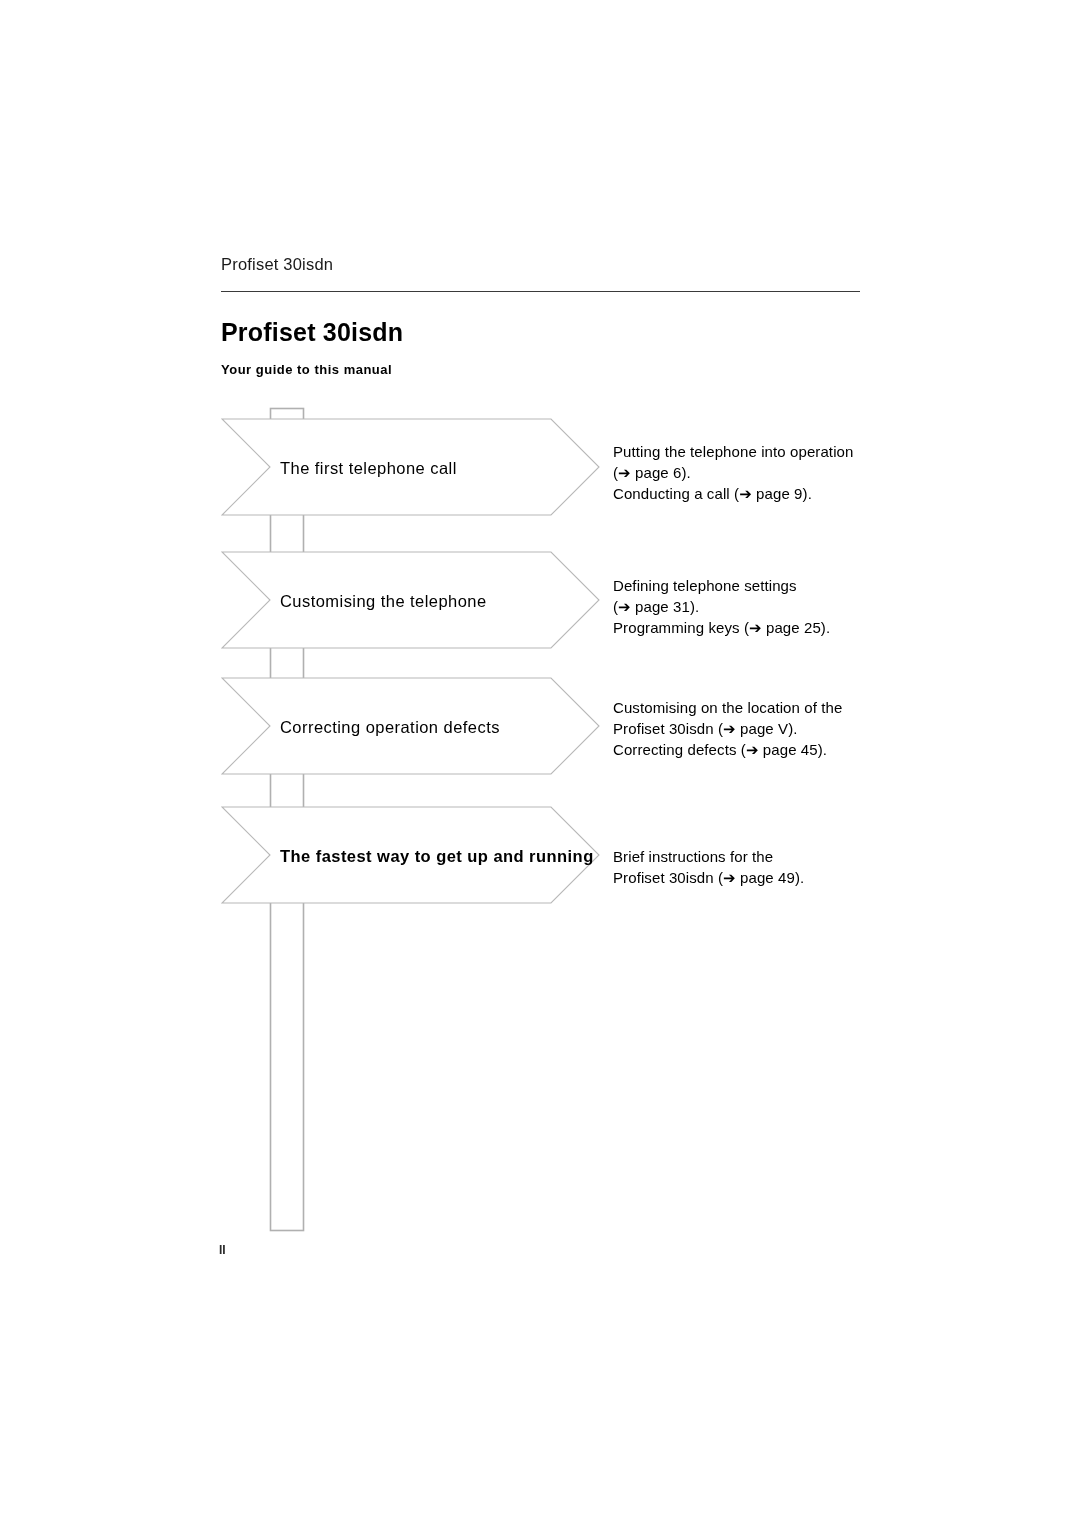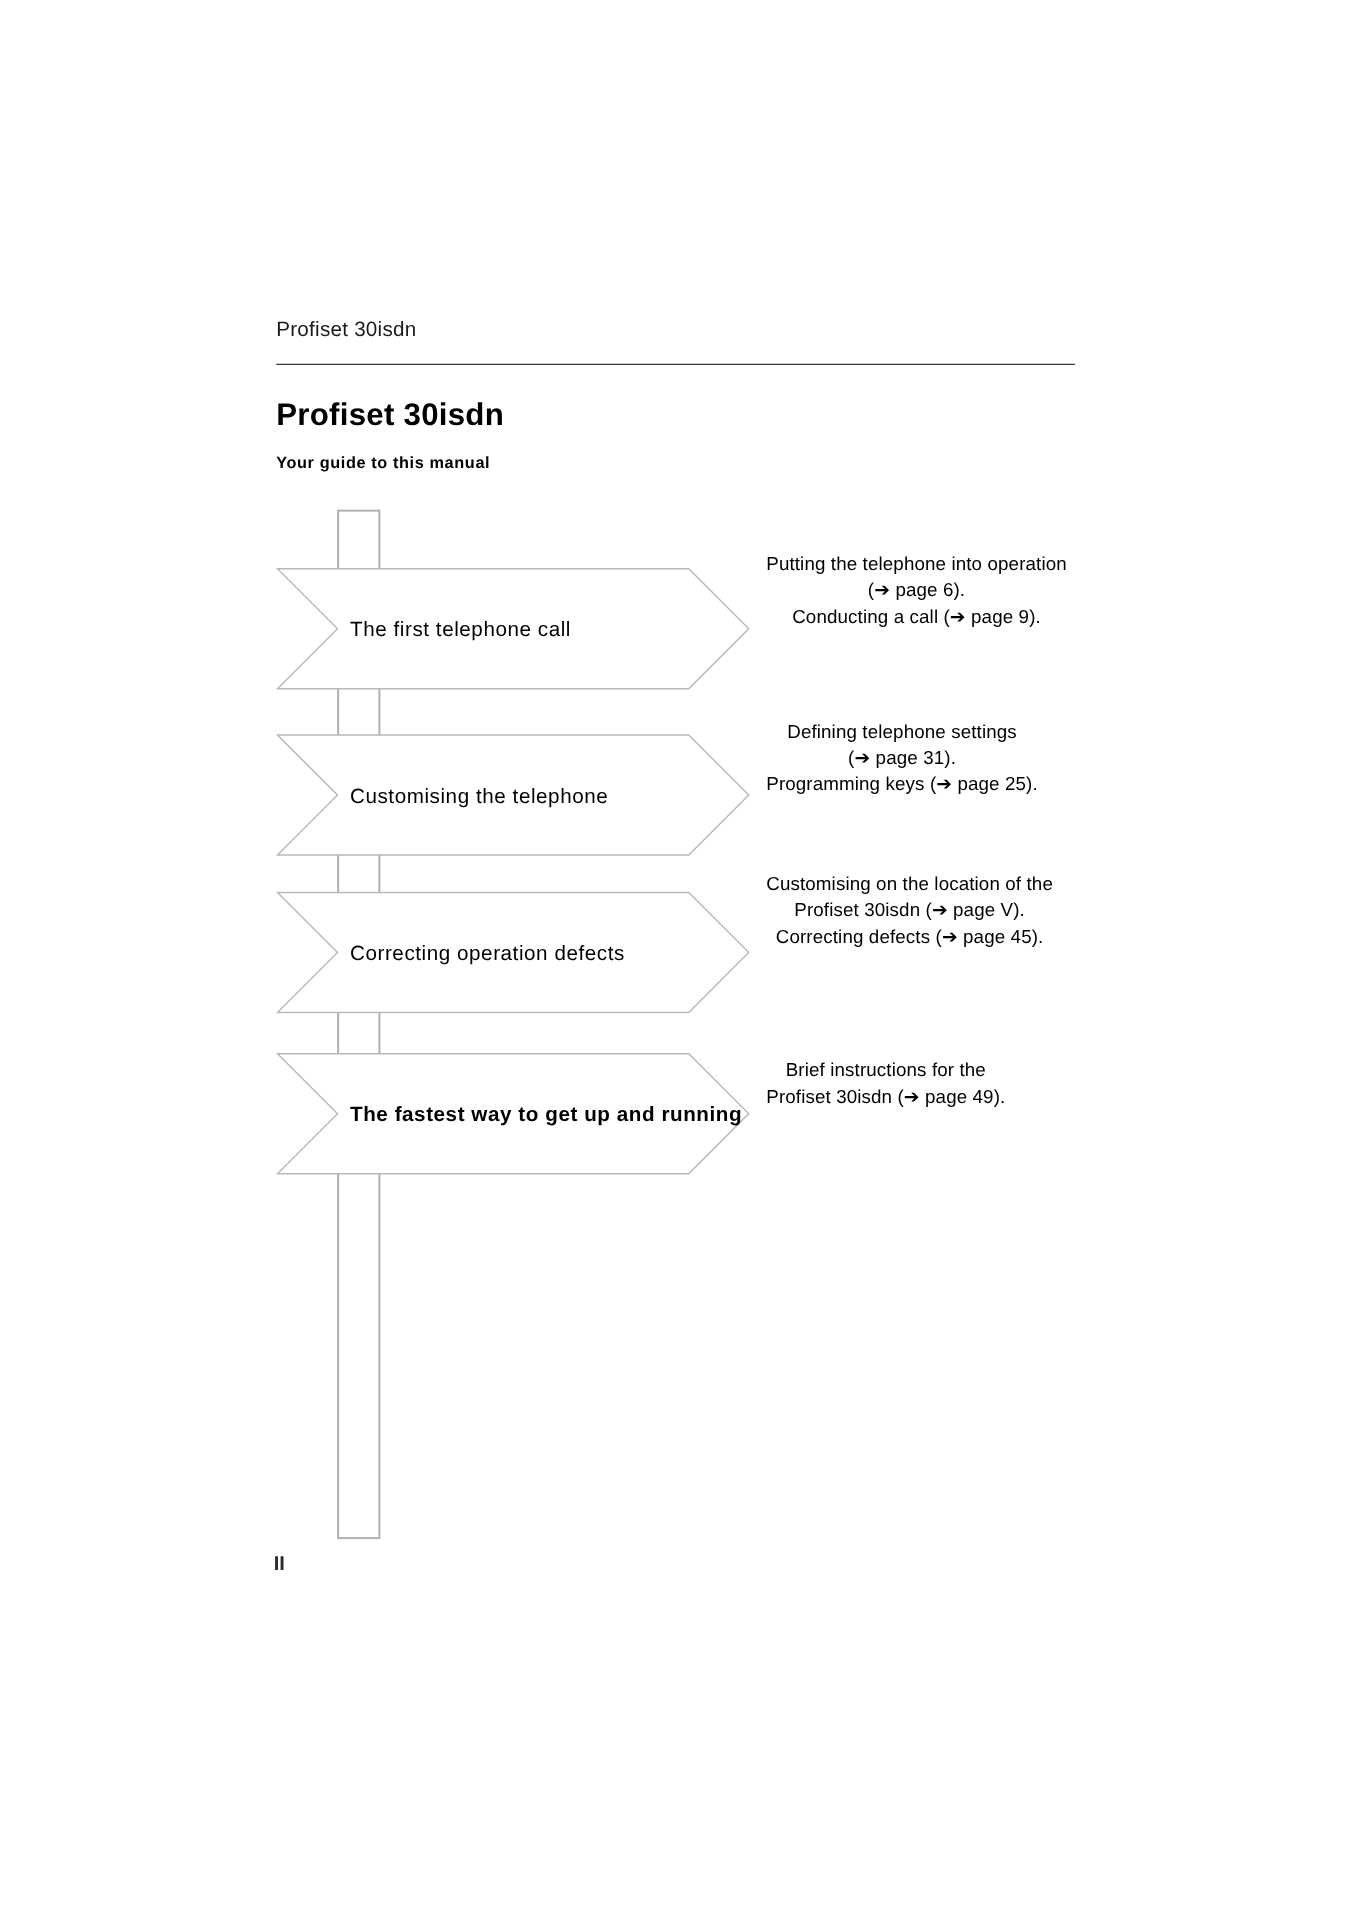--- a/index.html
+++ b/index.html
@@ -3,21 +3,21 @@
 <meta charset="utf-8">
 <style>
   * { margin:0; padding:0; box-sizing:border-box; }
   html, body {
     width:1080px; height:1528px;
     background:#ffffff;
     font-family:"Liberation Sans", sans-serif;
     color:#000000;
     overflow:hidden;
   }
-  .page { position:relative; width:1080px; height:1344px;text-align:center; }
+  .page { position:relative; width:1080px; height:1344px; }
 
   
   .running-header {
     position:absolute; left:221px; top:255px;
     font-size:16.5px; letter-spacing:0.2px; color:#1a1a1a;
   }
   .header-rule {
     position:absolute; left:221px; top:291px;
     width:639px; height:1px; background:#3a3a3a;
   }
@@ -29,40 +29,40 @@
   }
   .doc-subtitle {
     position:absolute; left:221px; top:362px;
     font-size:13px; letter-spacing:0.5px; color:#000;
   }
 
   
   .signpost { position:absolute; left:0; top:0; width:1080px; height:1528px; }
   .post-svg { position:absolute; left:0; top:0; }
 
-  .sign-row { position:absolute;margin-top:36px; }
+  .sign-row { position:absolute; }
 
   .sign-shape { position:absolute; left:0; top:0; }
 
   .sign-label {
     position:absolute;
     font-size:16.5px; letter-spacing:0.45px; color:#000;
     white-space:nowrap;
   }
 
   .sign-desc {
     position:absolute;
     font-size:15px; line-height:21px; letter-spacing:0.1px;
     color:#000; white-space:nowrap;
   }
 
   
   .folio {
     position:absolute; left:219px; top:1243px;
-    font-size:16px; font-weight:bold; color:#2a2a2a;
+    font-size:12px; font-weight:bold; color:#2a2a2a;
   }
 </style>
 </head>
 <body>
 
 <div class="page">
 
   <div class="running-header">Profiset 30isdn</div>
   <div class="header-rule"></div>
 

